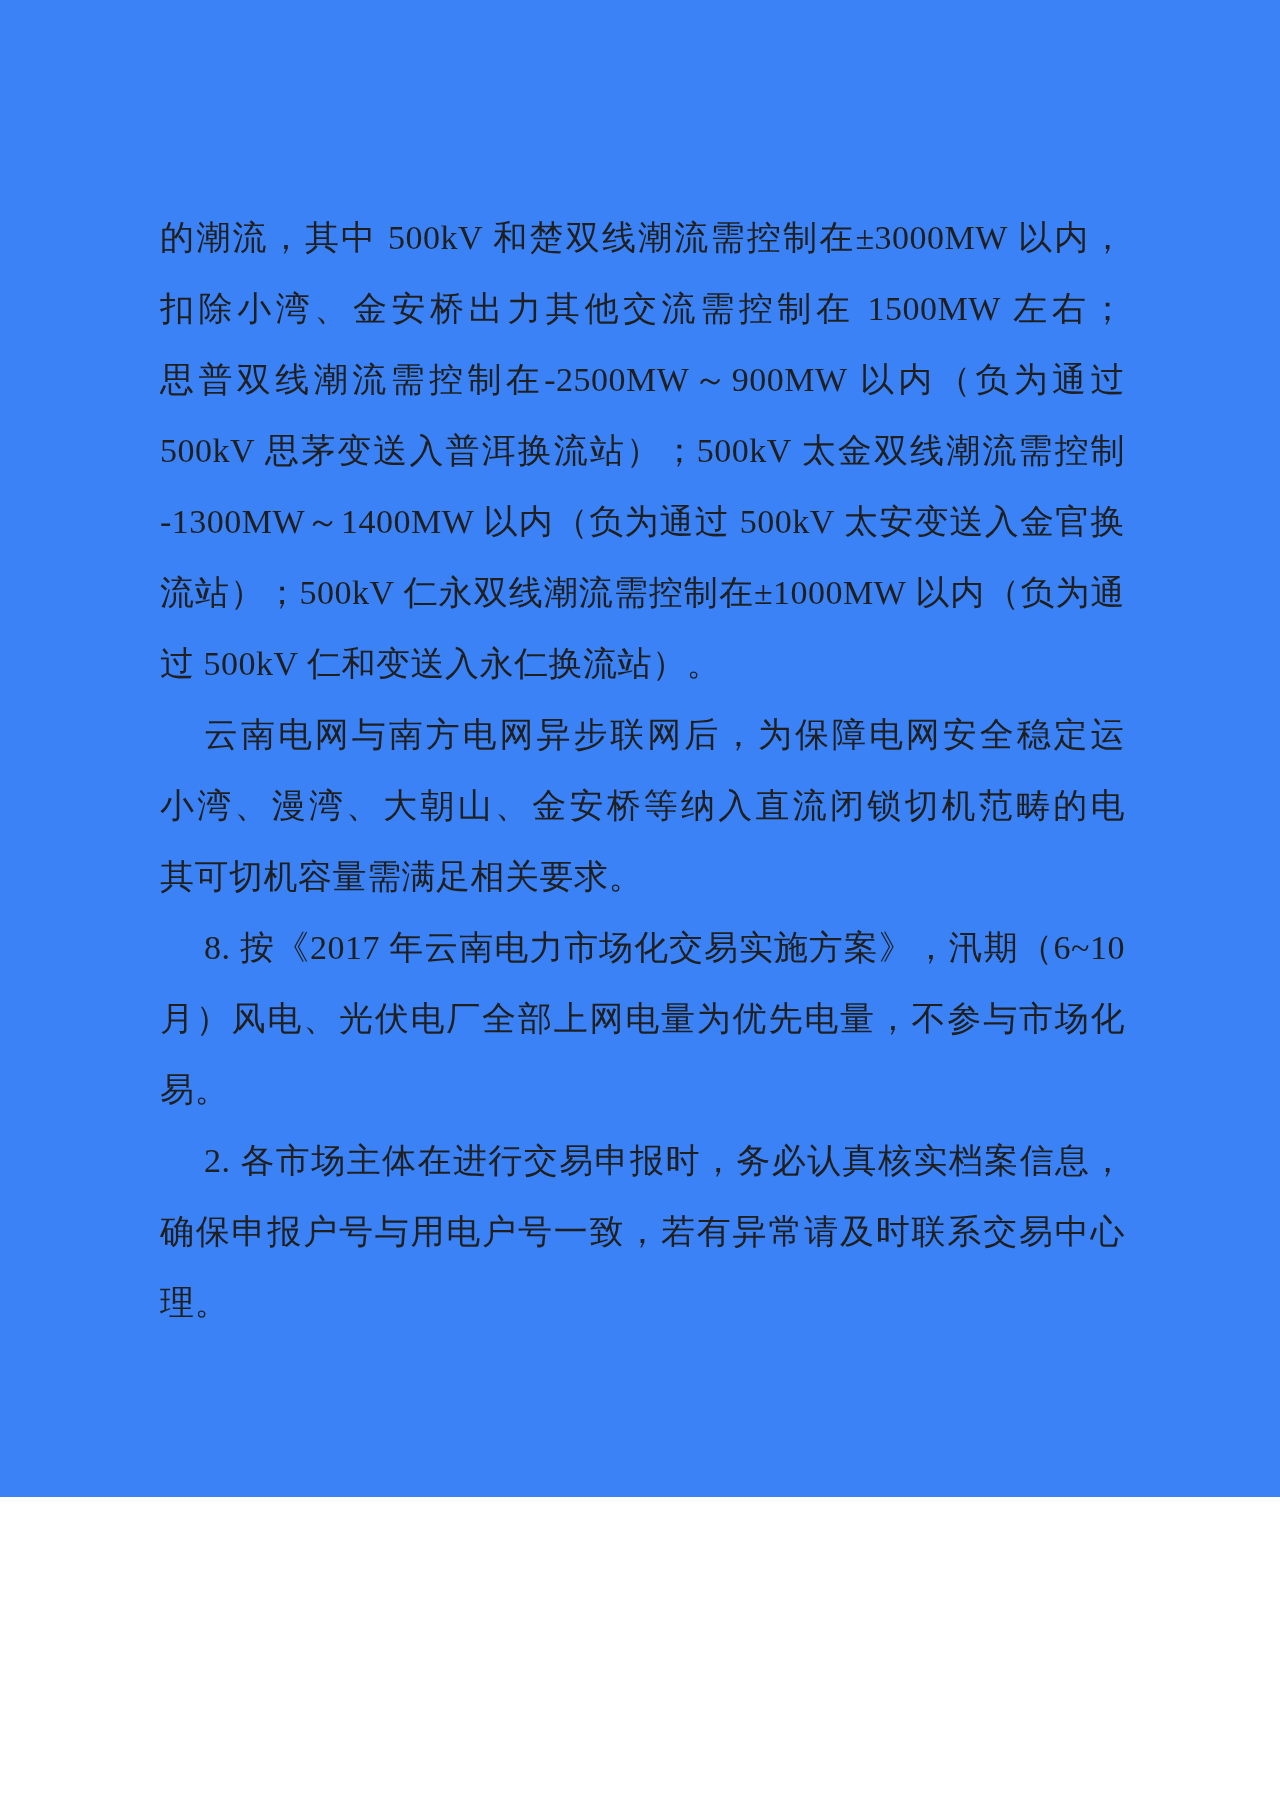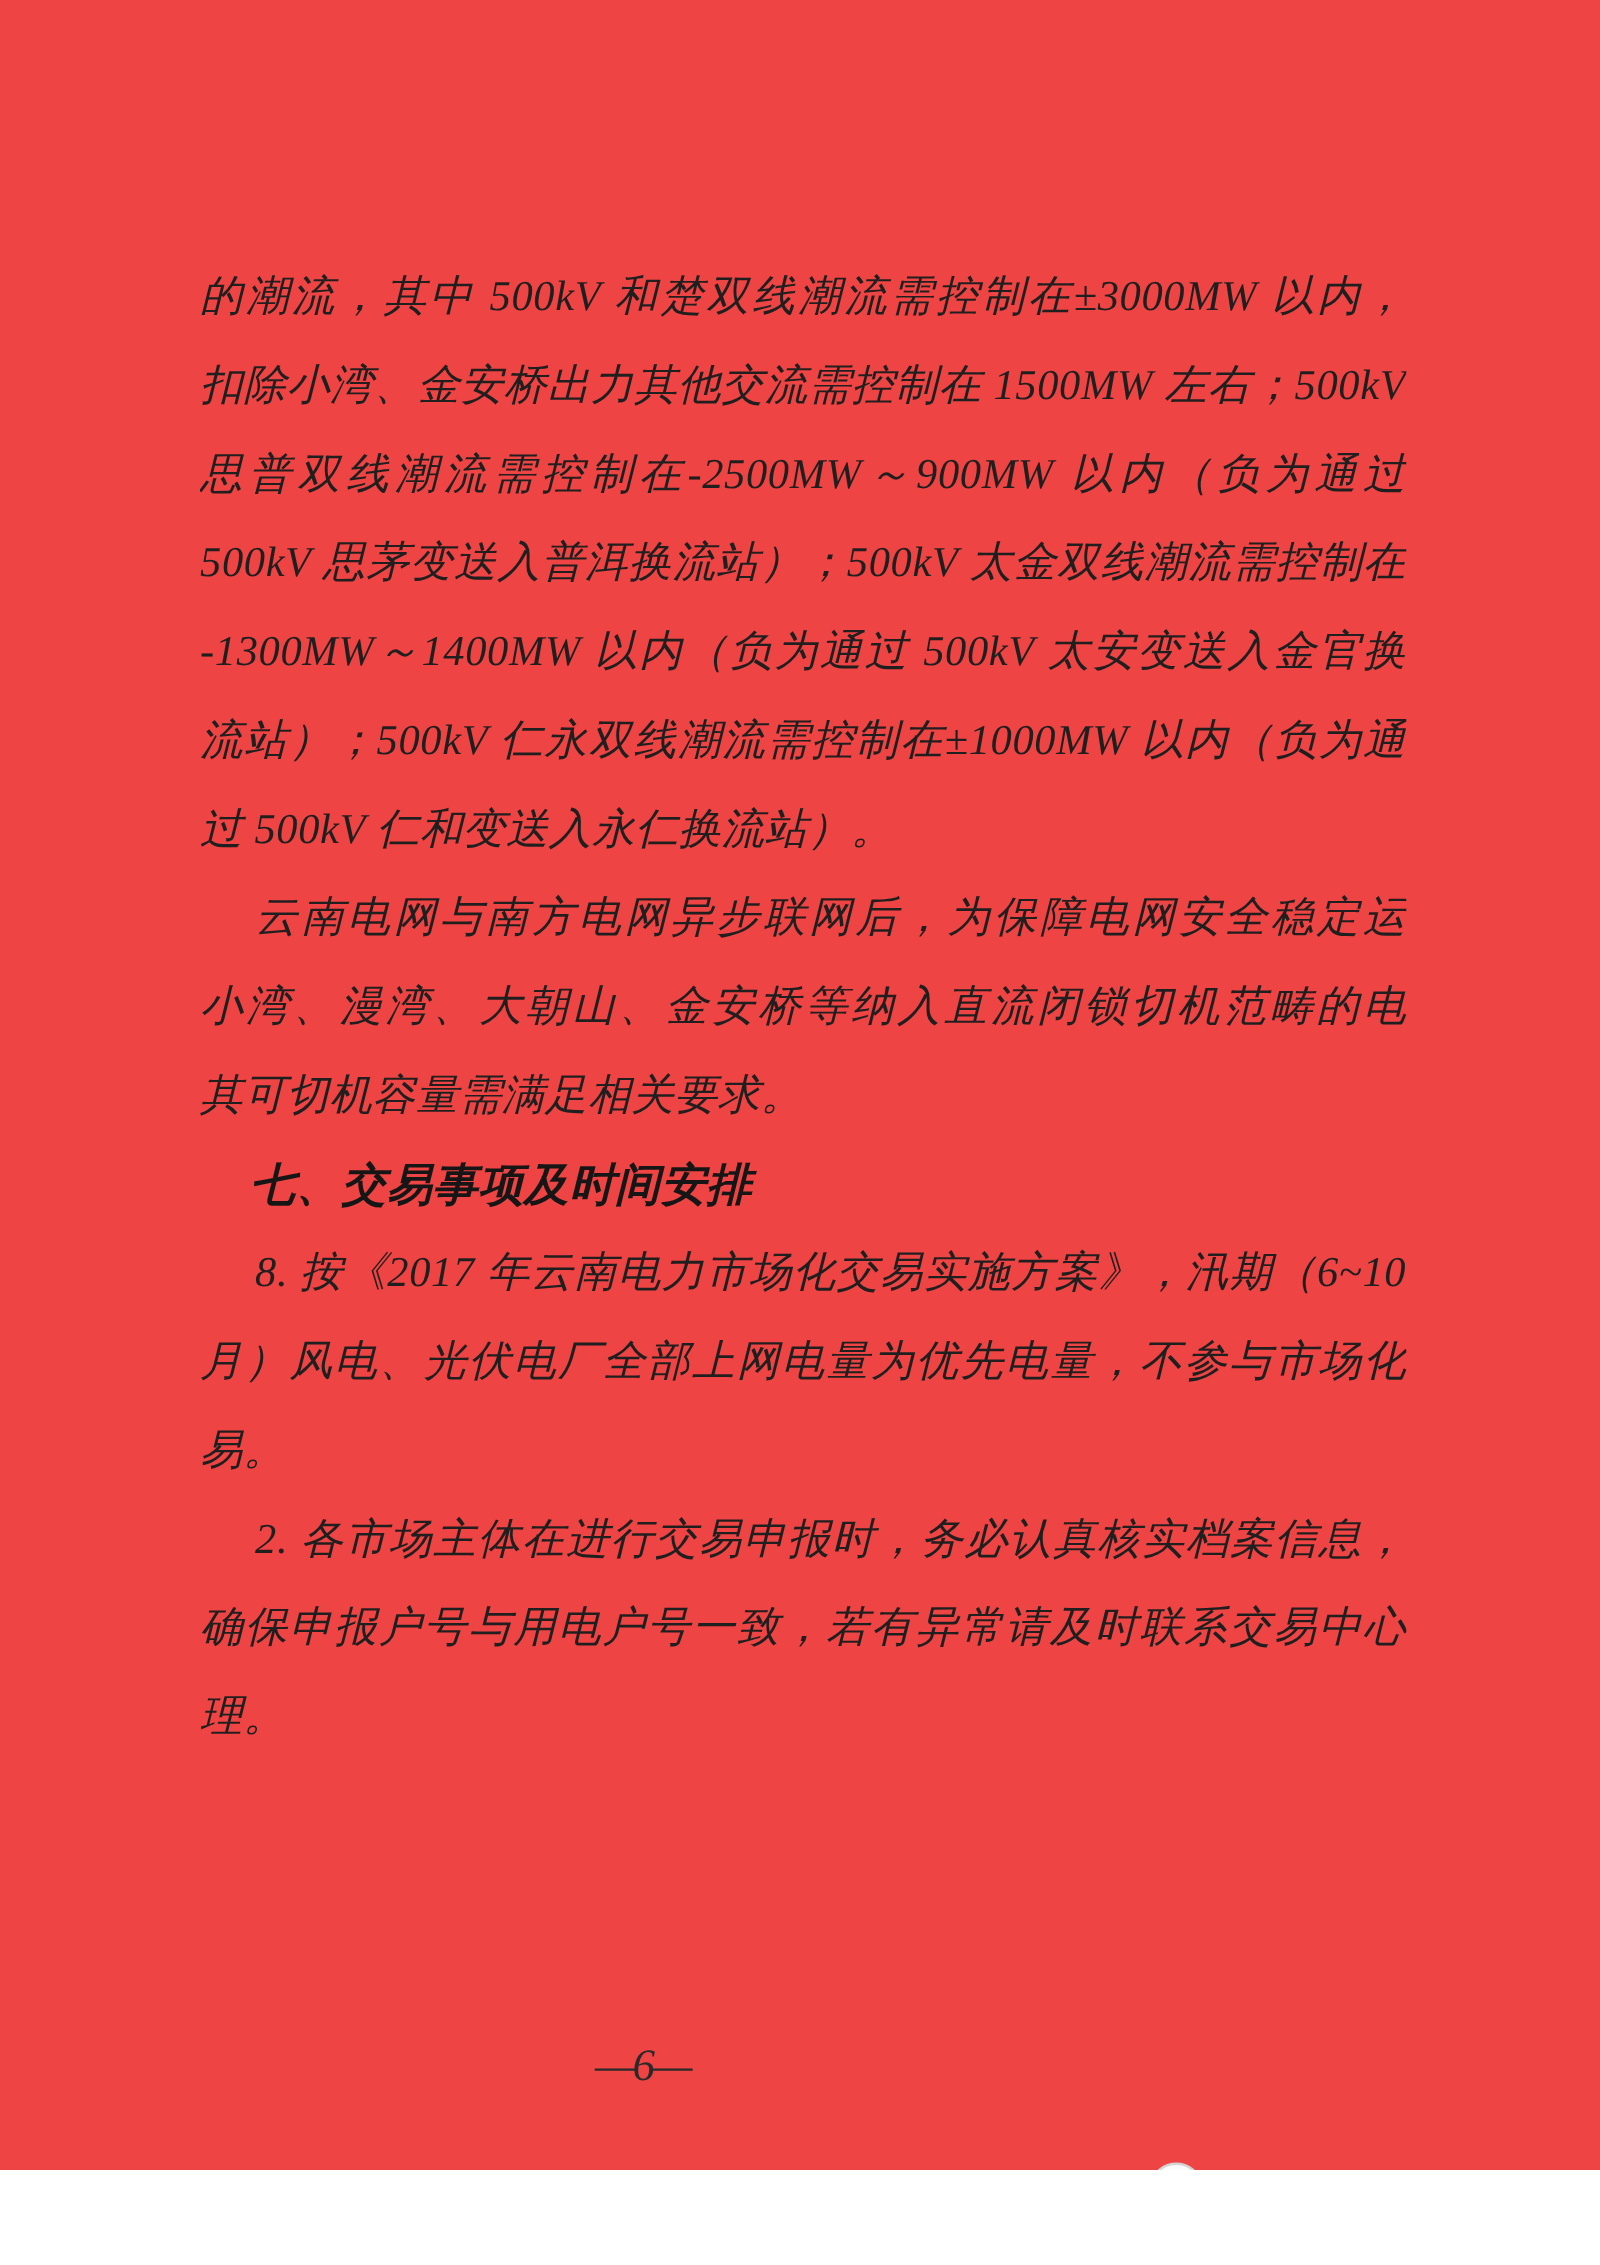--- a/index.html
+++ b/index.html
@@ -1,23 +1,22 @@
 <!DOCTYPE html>
 <html lang="zh"><head>
 <meta charset="utf-8">
 <style>
   html,body{margin:0;padding:0;background:#ffffff;}
   .page{
     position:relative;
-    width:1280px;height:1736px;
-    background:#ef4444;
+    width:1280px;height:1497px;
+    background:#3b82f6;
     overflow:hidden;
     font-family:"Liberation Serif","DejaVu Serif",serif;
     color:#1f1f1f;
-    font-style:italic;
   }
   .col{
     position:absolute;
     left:160px;top:202px;width:965px;
   }
   .ln{
     font-size:34px;
     line-height:71px;
     height:71px;
     white-space:normal;
@@ -76,21 +75,20 @@
     <div class="ln j">思普双线潮流需控制在-2500MW～900MW 以内（负为通过</div>
     <div class="ln j">500kV 思茅变送入普洱换流站）；500kV 太金双线潮流需控制在</div>
     <div class="ln j">-1300MW～1400MW 以内（负为通过 500kV 太安变送入金官换</div>
     <div class="ln j">流站）；500kV 仁永双线潮流需控制在±1000MW 以内（负为通</div>
     <div class="ln">过 500kV 仁和变送入永仁换流站）。</div>
 
     <div class="ln j ind">云南电网与南方电网异步联网后，为保障电网安全稳定运行，</div>
     <div class="ln j">小湾、漫湾、大朝山、金安桥等纳入直流闭锁切机范畴的电厂，</div>
     <div class="ln">其可切机容量需满足相关要求。</div>
 
-    <div class="ln heading">七、交易事项及时间安排</div>
     <div class="ln j ind">8. 按《2017 年云南电力市场化交易实施方案》，汛期（6~10</div>
     <div class="ln j">月）风电、光伏电厂全部上网电量为优先电量，不参与市场化交</div>
     <div class="ln">易。</div>
     <div class="ln j ind">2. 各市场主体在进行交易申报时，务必认真核实档案信息，</div>
     <div class="ln j">确保申报户号与用电户号一致，若有异常请及时联系交易中心处</div>
     <div class="ln">理。</div>
   </div>
 
   <div class="pageno">—6—</div>
 

